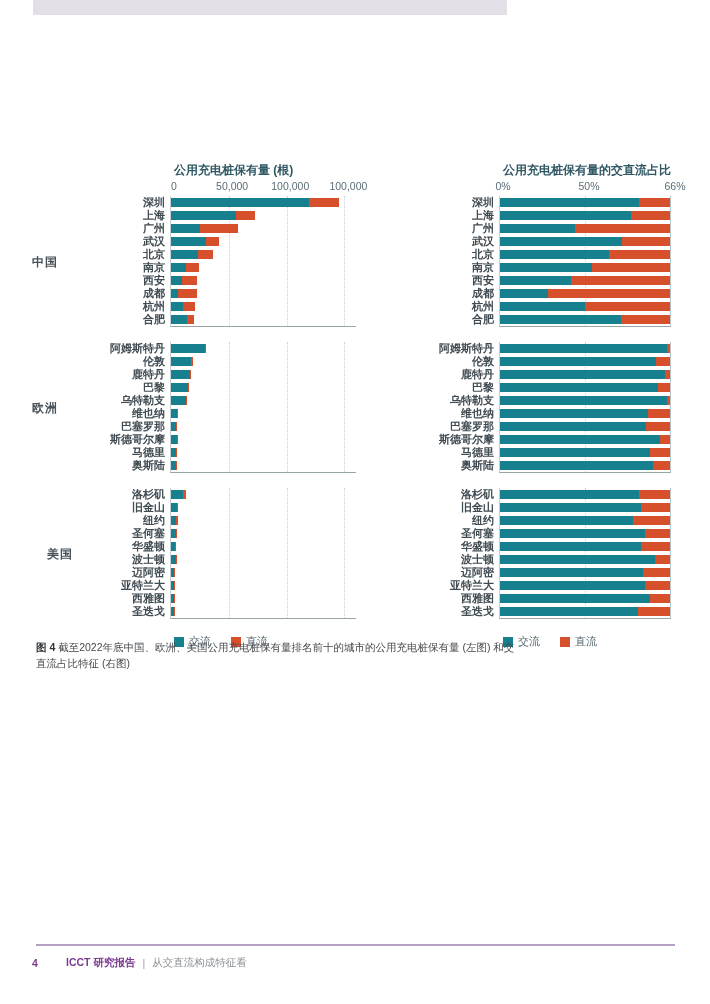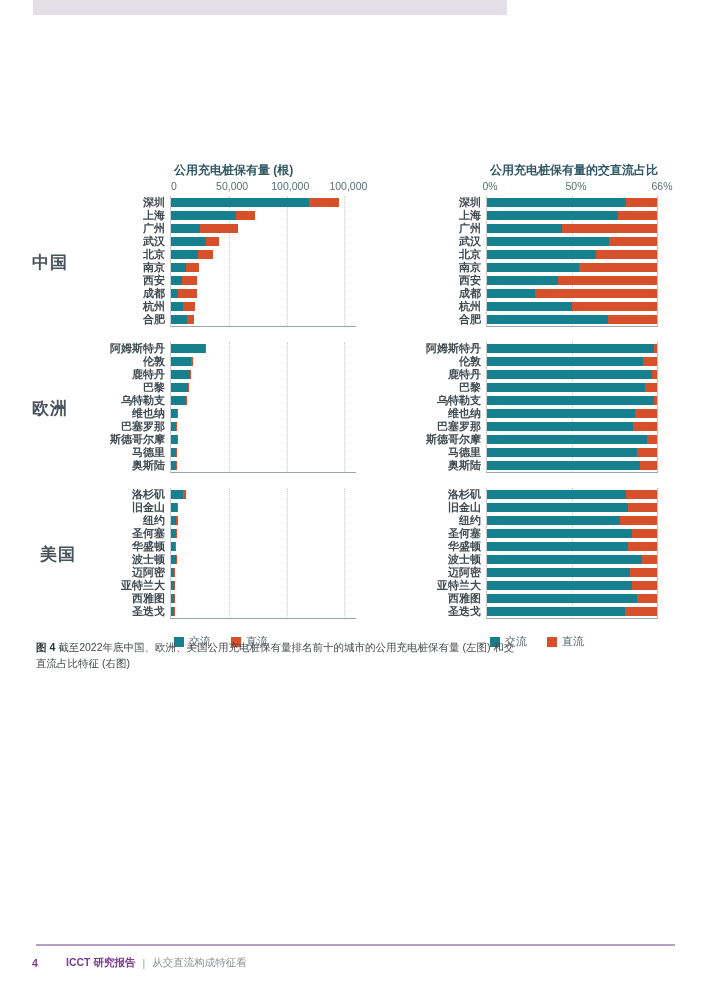--- a/index.html
+++ b/index.html
@@ -15,21 +15,21 @@
     font-size:13.5px; line-height:21.5px; color:#4c5156;
     text-align:justify; text-indent:2em;
   }
   #para1 { top:72px; }
   #para2 { top:688px; }
 
   
   .figure { position:absolute; top:163px; left:0; width:710px; height:476px; }
   .chart { position:absolute; top:0; }
   #chart-left  { left:32px;  width:330px; }
-  #chart-right { left:378px; width:286px; }
+  #chart-right { left:391px; width:286px; }
 
   .chart-title { font-size:12px; font-weight:bold; color:#2f5764; height:15px; line-height:14px; white-space:nowrap; }
   .tick-row { position:relative; height:18px; }
   .tick { position:absolute; top:2px; transform:translateX(-50%); font-size:10.5px; color:#5b6e78; white-space:nowrap; }
 
   .group { display:flex; margin-bottom:15px; position:relative; }
   .label-col { display:flex; flex-direction:column; }
   .city-label {
     height:13px; line-height:13px; font-size:11px; font-weight:bold;
     color:#3f4a51; text-align:right; padding-right:5px; white-space:nowrap;
@@ -40,21 +40,21 @@
   }
   .plot.right-edge { border-right:1px solid #b9c2c6; }
   .gridline { position:absolute; top:0; bottom:0; width:0; border-left:1px dotted #ccd2d5; }
   .bar-row { position:relative; height:13px; display:flex; align-items:center; }
   .bar { height:9px; display:flex; }
   .seg { height:9px; }
   .seg-dc { min-width:1px; }
 
   .group-name {
     position:absolute; left:-142px; top:50%; transform:translateY(-50%);
-    font-size:17px; font-weight:bold; color:#49525a; letter-spacing:1px;
+    font-size:12px; font-weight:bold; color:#49525a; letter-spacing:1px;
   }
 
   .legend { display:flex; gap:20px; margin-top:6px; align-items:center; }
   .legend-item { display:flex; align-items:center; gap:5px; font-size:11px; color:#53666e; }
   .legend-swatch { width:10px; height:10px; display:inline-block; }
 
   
   .caption {
     position:absolute; top:640px; left:36px; width:488px;
     font-size:10.5px; line-height:15.5px; color:#45494d;
@@ -240,21 +240,21 @@
             </div>
             <div class="bar-row">
               <div class="bar" style="width: 100%;">
                 <div class="seg seg-ac" style="width: 2.4375%; background: rgb(22, 128, 143);"></div>
                 <div class="seg seg-dc" style="width: 0.25%; background: rgb(214, 80, 44);"></div>
               </div>
             </div>
           </div>
         </div>
         <div class="group">
-          <div class="group-name" style="left: 8px; position: absolute;">美国</div>
+          <div class="group-name" style="left: 15px; position: absolute;">美国</div>
           <div class="label-col" style="width: 138px; margin-left: 0px;">
             <div class="city-label">洛杉矶</div>
             <div class="city-label">旧金山</div>
             <div class="city-label">纽约</div>
             <div class="city-label">圣何塞</div>
             <div class="city-label">华盛顿</div>
             <div class="city-label">波士顿</div>
             <div class="city-label">迈阿密</div>
             <div class="city-label">亚特兰大</div>
             <div class="city-label">西雅图</div>

